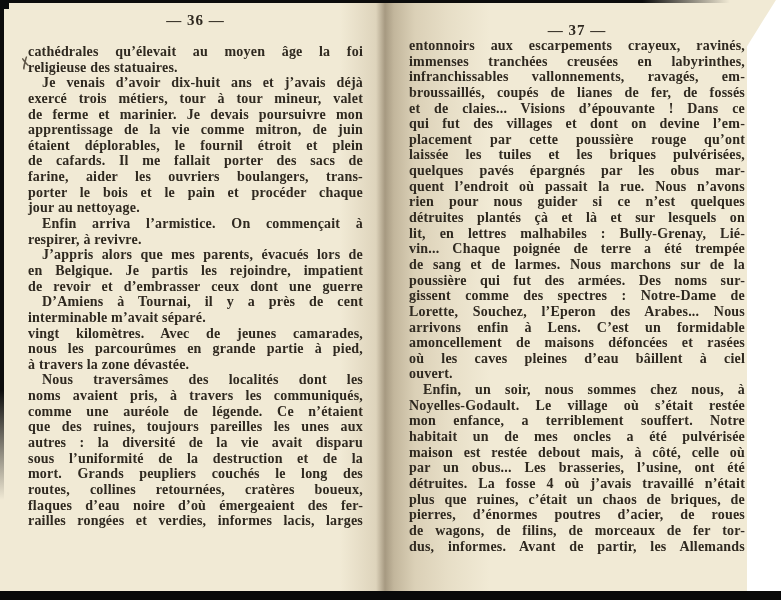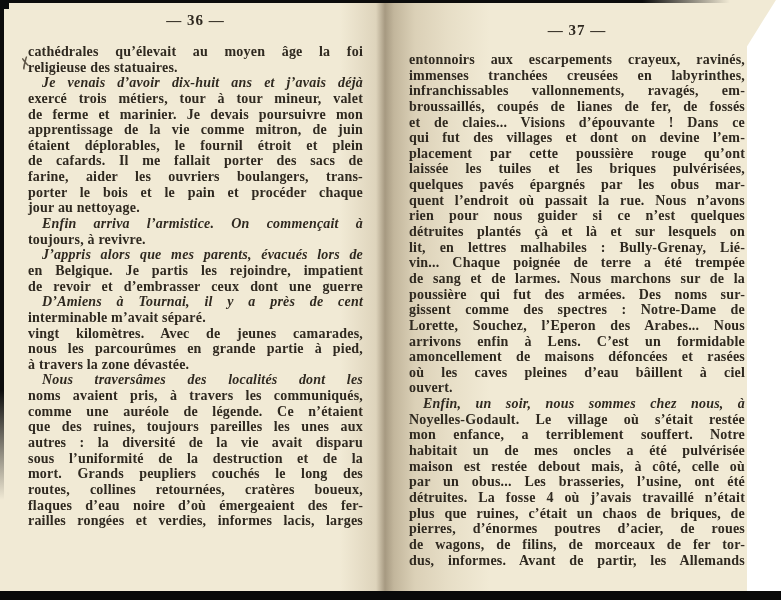--- a/index.html
+++ b/index.html
@@ -53,28 +53,28 @@
   }
   
   .page{position:absolute;color:var(--ink,#2f2920);}
   .page-left{left:28px;top:12px;width:335px;}
   .page-right{left:409px;top:22px;width:336px;}
   .pagehead{
     text-align:center;font-size:15px;font-weight:bold;
     height:16px;line-height:16px;letter-spacing:1px;
   }
   .page-left .pagehead{margin-bottom:16px;}
-  .page-right .pagehead{margin-bottom:14px;}
+  .page-right .pagehead{}
   .line{
     font-size:14px;font-weight:bold;height:15.65px;line-height:15.65px;
     letter-spacing:0.2px;white-space:nowrap;
     text-align:justify;text-align-last:justify;
   }
   .line.end{text-align-last:left;white-space:normal;}
-  .line.ind{padding-left:14px;font-style:italic;}
+  .line.ind{padding-left:14px;}
 </style>
 </head>
 <body>
 
 <div class="photo">
   <div class="paper"></div>
   <div class="paper-wedge"></div>
   <div class="gutter"></div>
   <div class="edge-top"></div>
   <div class="edge-left"></div>
@@ -90,21 +90,21 @@
         <div class="line ind">Je venais d’avoir dix-huit ans et j’avais déjà</div>
         <div class="line">exercé trois métiers, tour à tour mineur, valet</div>
         <div class="line">de ferme et marinier. Je devais poursuivre mon</div>
         <div class="line">apprentissage de la vie comme mitron, de juin</div>
         <div class="line">étaient déplorables, le fournil étroit et plein</div>
         <div class="line">de cafards. Il me fallait porter des sacs de</div>
         <div class="line">farine, aider les ouvriers boulangers, trans-</div>
         <div class="line">porter le bois et le pain et procéder chaque</div>
         <div class="line end">jour au nettoyage.</div>
         <div class="line ind">Enfin arriva l’armistice. On commençait à</div>
-        <div class="line end">toujours, à revivre.</div>
+        <div class="line end">respirer, à revivre.</div>
         <div class="line ind">J’appris alors que mes parents, évacués lors de</div>
         <div class="line">en Belgique. Je partis les rejoindre, impatient</div>
         <div class="line">de revoir et d’embrasser ceux dont une guerre</div>
         <div class="line ind">D’Amiens à Tournai, il y a près de cent</div>
         <div class="line end">interminable m’avait séparé.</div>
         <div class="line">vingt kilomètres. Avec de jeunes camarades,</div>
         <div class="line">nous les parcourûmes en grande partie à pied,</div>
         <div class="line end">à travers la zone dévastée.</div>
         <div class="line ind">Nous traversâmes des localités dont les</div>
         <div class="line">noms avaient pris, à travers les communiqués,</div>

